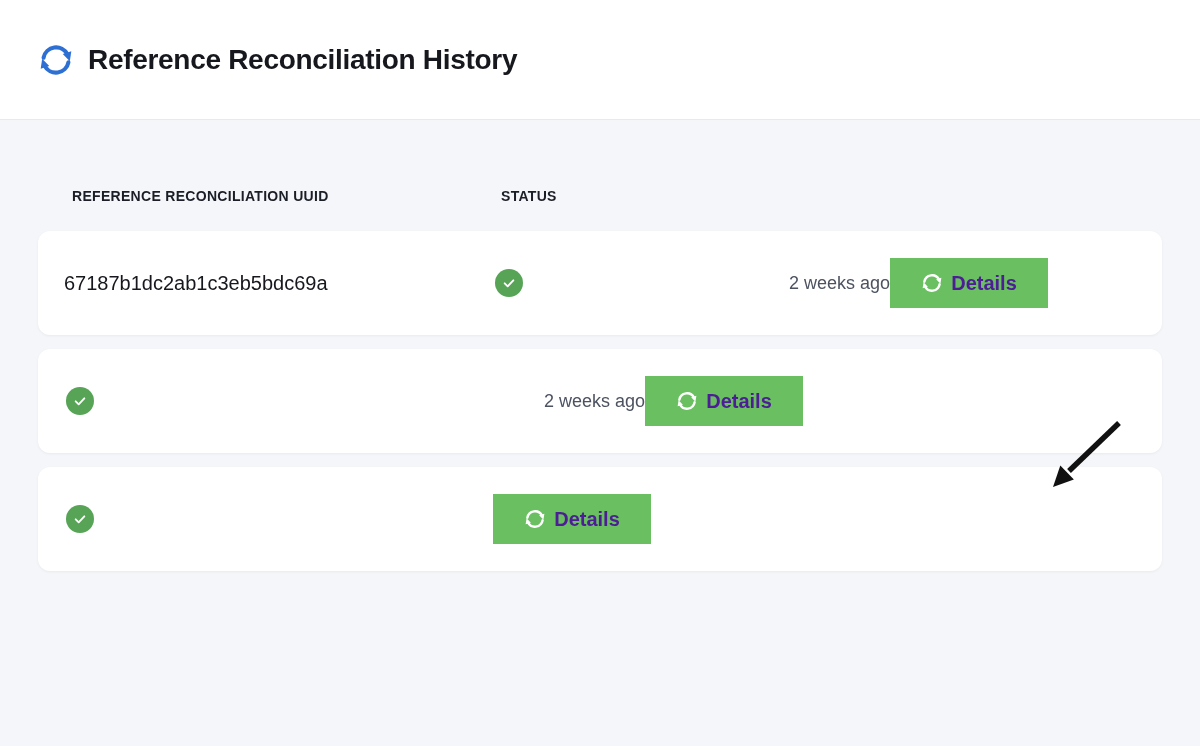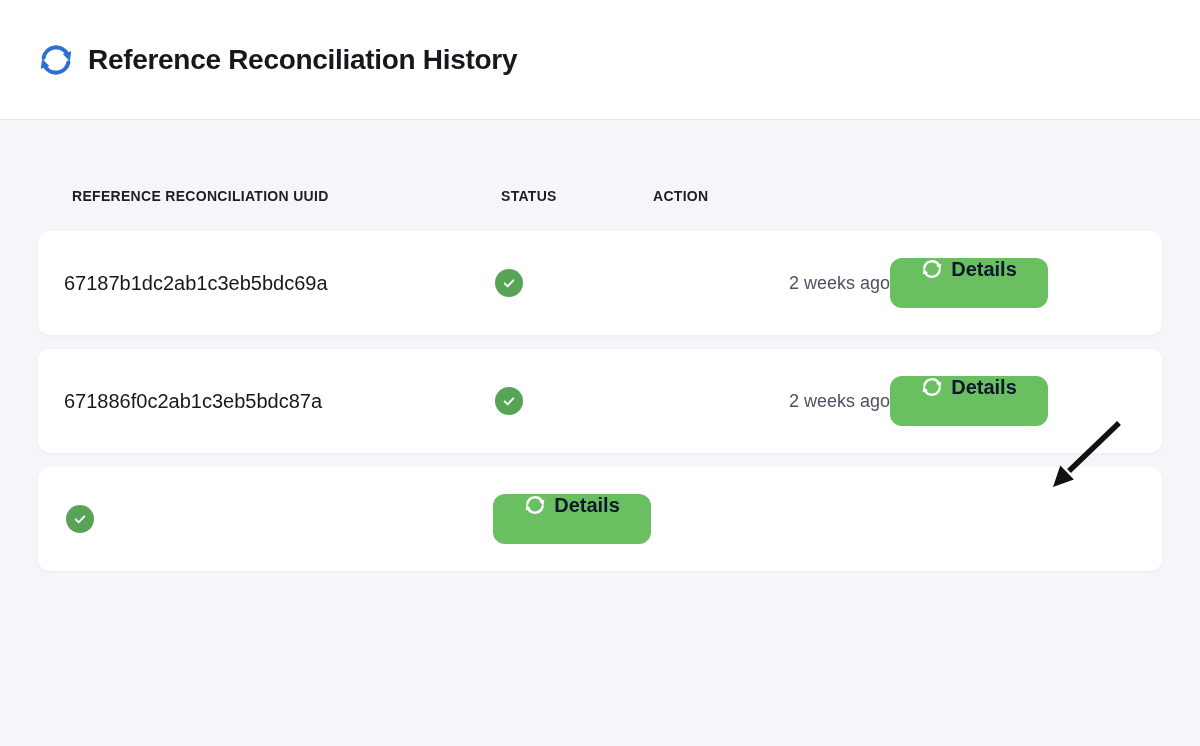--- a/index.html
+++ b/index.html
@@ -79,29 +79,30 @@
   }
 
   .time-cell {
     font-size: 18px;
     color: #4c5260;
     text-align: right;
   }
 
   .details-btn {
     display: inline-flex;
+    align-items: center;
     justify-content: center;
     gap: 8px;
     min-width: 158px;
     height: 50px;
     padding: 0 18px;
     border: none;
-    border-radius: 12px;
+    border-radius: 0;
     background: var(--button-green, #6abf61);
-    color: #0f172a;
+    color: #4c1d95;
     font-family: inherit;
     font-size: 20px;
     font-weight: bold;
     cursor: pointer;
   }
   .details-btn .btn-icon {
     display: inline-flex;
     width: 22px; height: 22px;
   }
 
@@ -131,21 +132,20 @@
     </svg>
   </span>
   <h1>Reference Reconciliation History</h1>
 </div>
 
 <div class="content">
 
   <div class="grid thead">
     <div class="col-label">Reference Reconciliation UUID</div>
     <div class="col-label">Status</div>
-    <div class="col-label">Action</div>
   </div>
 
   <div class="grid card">
     <div class="uuid-cell">67187b1dc2ab1c3eb5bdc69a</div>
     <div>
       <span class="status-badge">
         <svg viewBox="0 0 24 24" width="16" height="16" aria-hidden="true">
           <path d="M5.5 12.5 L10 17 L18.5 8" stroke="#ffffff" stroke-width="2.8" fill="none" stroke-linecap="round" stroke-linejoin="round"></path>
         </svg>
       </span>
@@ -164,21 +164,20 @@
               <polygon points="3.6,0 -2.4,-3 -2.4,3" transform="translate(3.9,14.6) rotate(252)"></polygon>
             </g>
           </svg>
         </span>
         <span>Details</span>
       </button>
     </div>
   </div>
 
   <div class="grid card">
-    <div class="uuid-cell">671886f0c2ab1c3eb5bdc87a</div>
     <div>
       <span class="status-badge">
         <svg viewBox="0 0 24 24" width="16" height="16" aria-hidden="true">
           <path d="M5.5 12.5 L10 17 L18.5 8" stroke="#ffffff" stroke-width="2.8" fill="none" stroke-linecap="round" stroke-linejoin="round"></path>
         </svg>
       </span>
     </div>
     <div class="time-cell">2 weeks ago</div>
     <div>
       <button class="details-btn">

